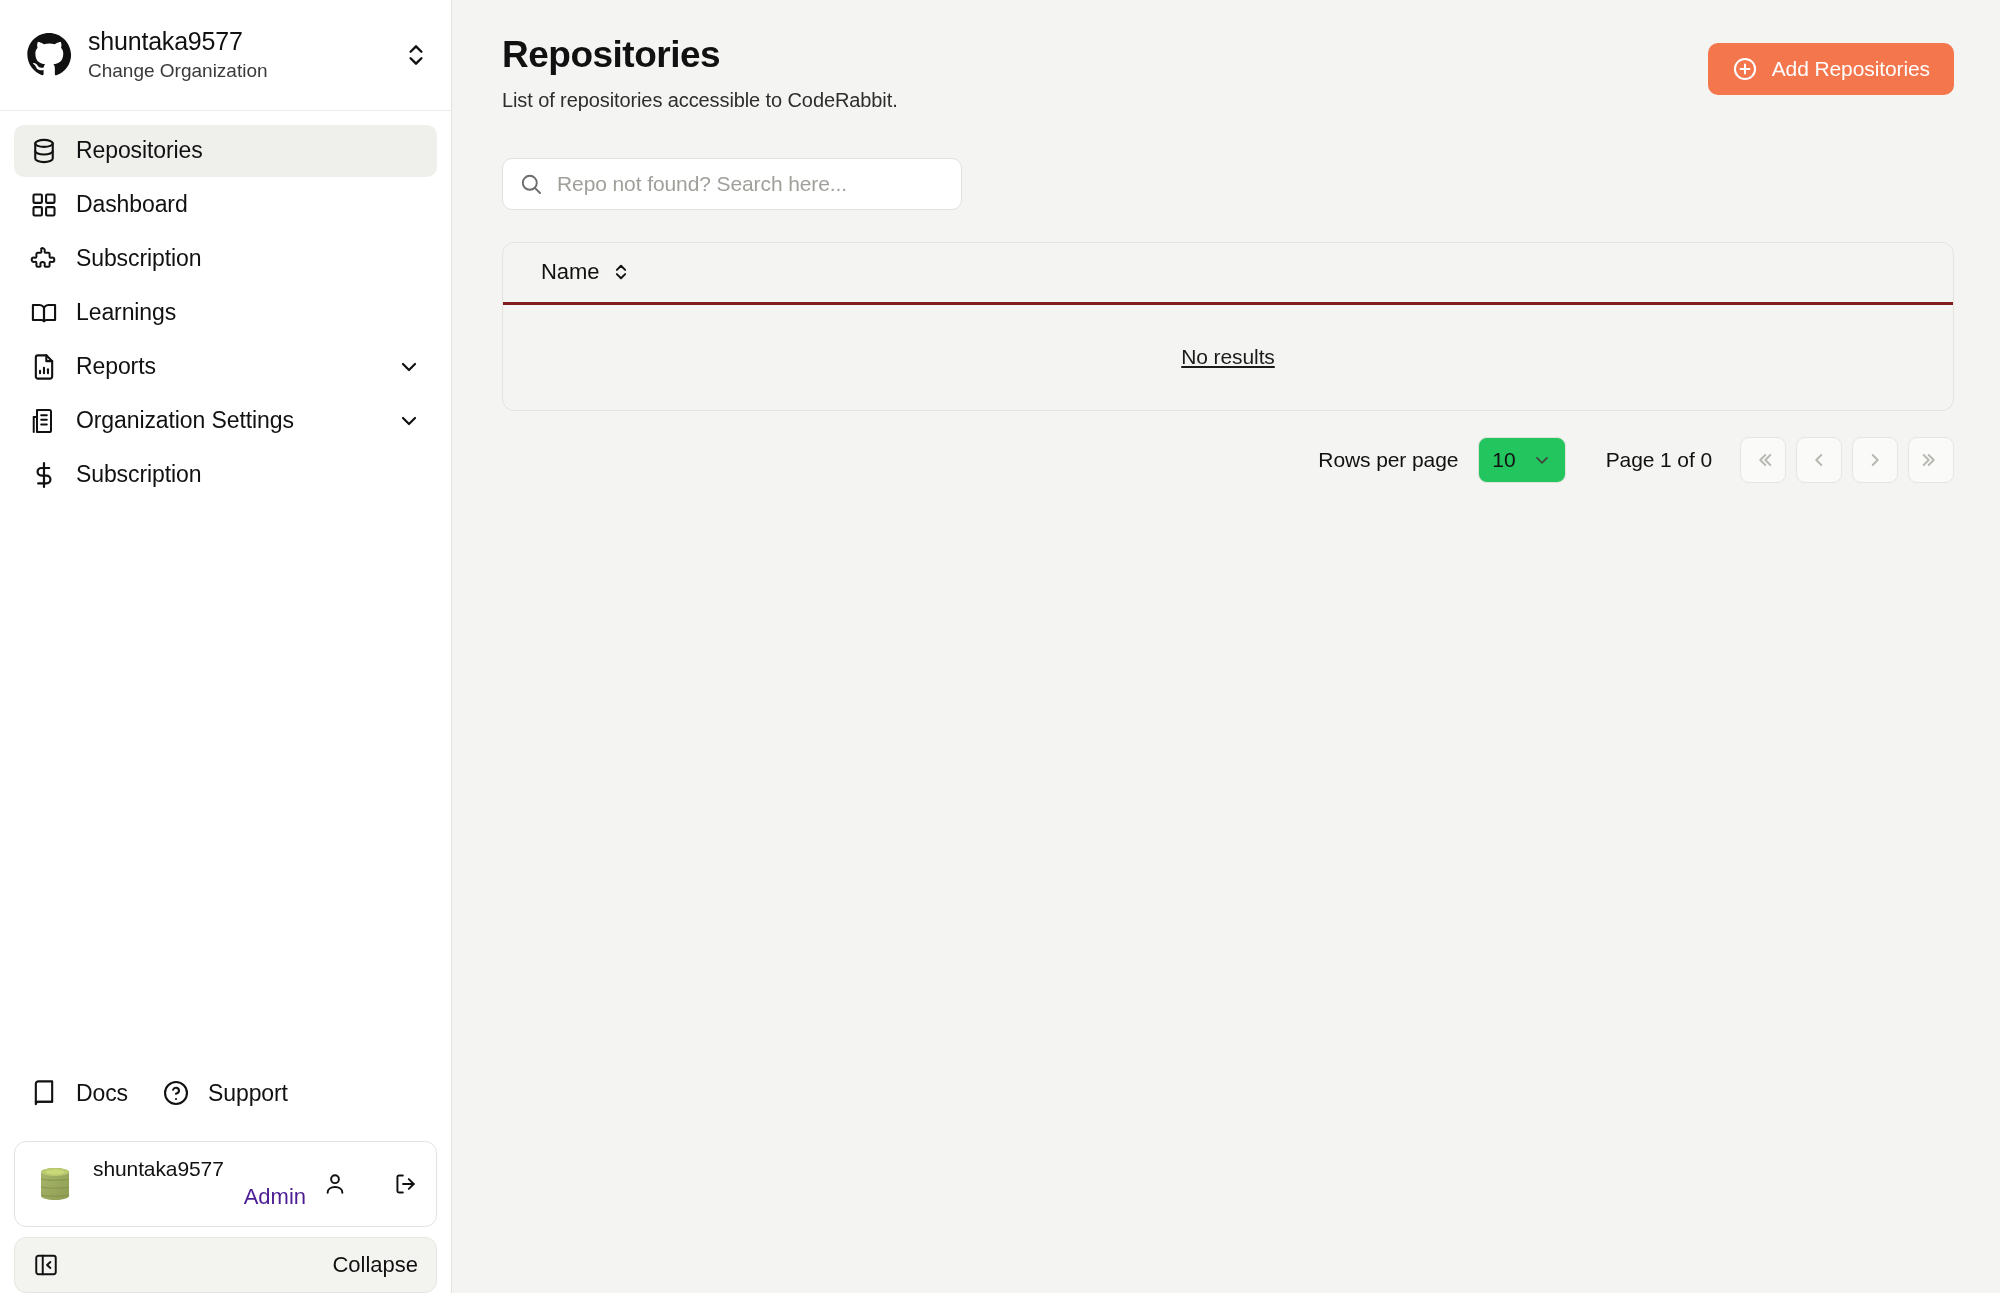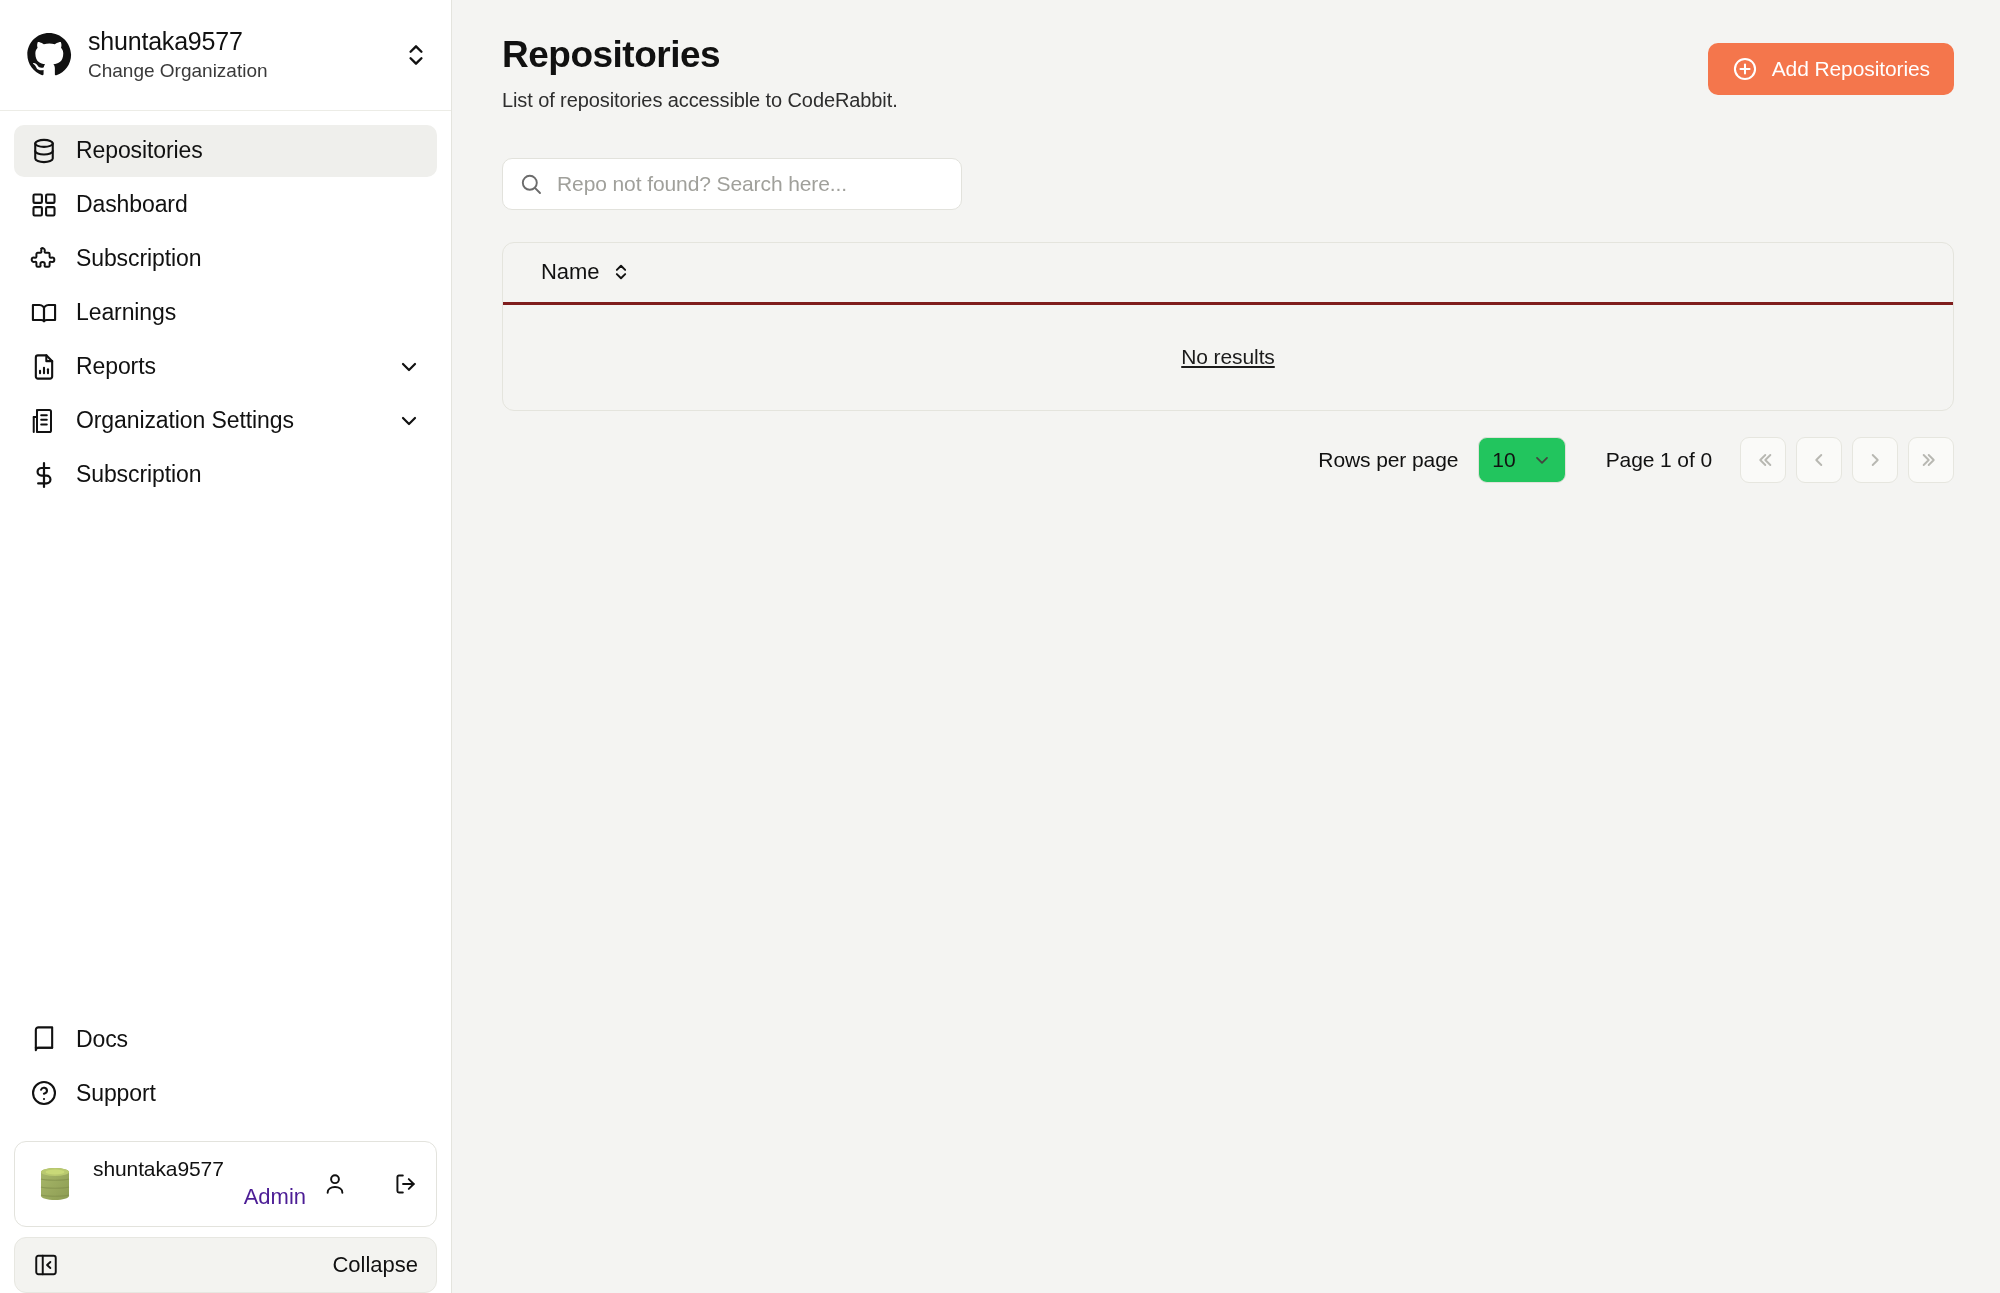--- a/index.html
+++ b/index.html
@@ -44,21 +44,21 @@
     color: #111; font-size: 23px;
     letter-spacing: -0.1px;
   }
   .nav-item.active { background: #efefec; }
   .nav-ico { width: 28px; height: 28px; flex: 0 0 28px; display: block; color: #111; }
   .nav-label { flex: 1; white-space: nowrap; }
   .nav-chev { width: 24px; height: 24px; flex: 0 0 24px; color: #111; }
 
   .nav-spacer { flex: 1 1 auto; }
 
-  .nav-bottom { padding: 0 14px 10px 14px; display: flex; flex-direction: column; gap: 2px; }
+  .nav-bottom { padding: 0 14px 10px 14px; display: flex; flex-direction: row; gap: 2px; }
 
   .user-card {
     margin: 12px 14px 10px 14px;
     border: 1px solid #e3e3dd;
     border-radius: 12px;
     background: #fff;
     display: flex; align-items: center;
     padding: 14px 18px;
     gap: 16px;
     cursor: pointer;

